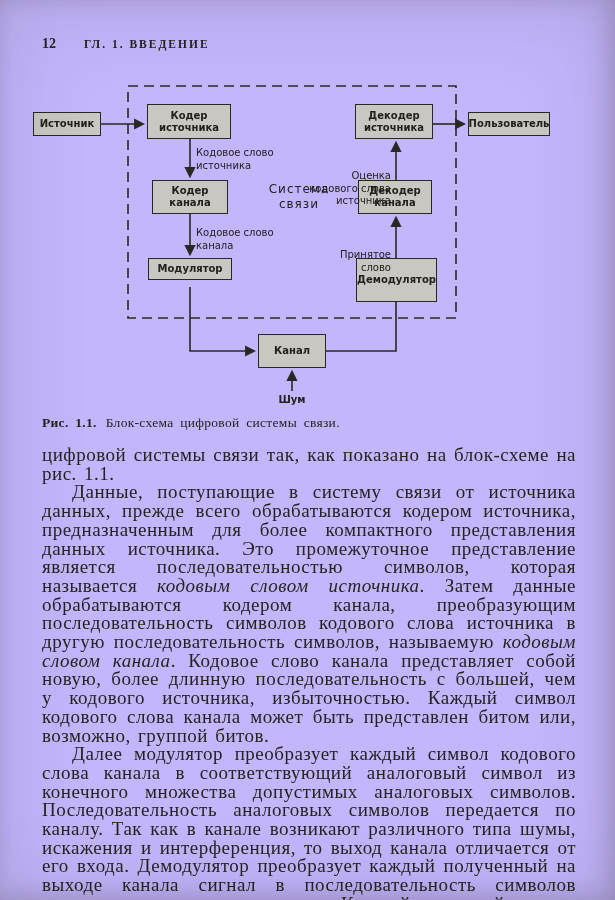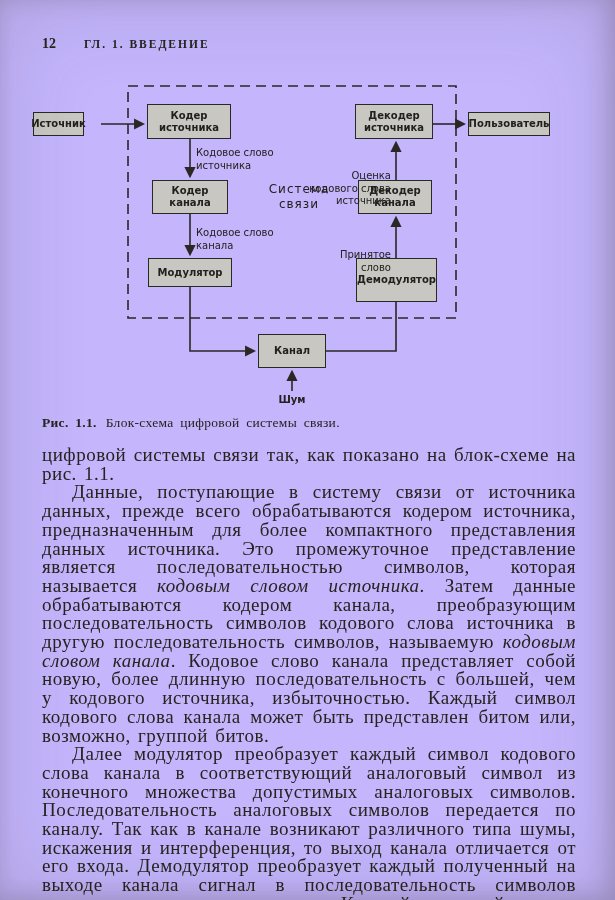--- a/index.html
+++ b/index.html
@@ -70,26 +70,26 @@
         <line x1="190" y1="214" x2="190" y2="254" marker-end="url(#arr)"></line>
         <polyline points="190,287 190,351 254,351" marker-end="url(#arr)"></polyline>
         <line x1="292" y1="391" x2="292" y2="372" marker-end="url(#arr)"></line>
         <polyline points="326,351 396,351 396,291" marker-end="url(#arr)"></polyline>
         <line x1="396" y1="258" x2="396" y2="218" marker-end="url(#arr)"></line>
         <line x1="396" y1="180" x2="396" y2="143" marker-end="url(#arr)"></line>
         <line x1="433" y1="124" x2="464" y2="124" marker-end="url(#arr)"></line>
       </g>
     </svg>
 
-    <div class="fbox" style="left:33px;top:112px;width:51px;height:24px">Источник</div>
+    <div class="fbox" style="left:33px;top:112px;width:68px;height:24px">Источник</div>
     <div class="fbox" style="left:147px;top:104px;width:84px;height:35px">Кодер
 источника</div>
     <div class="fbox" style="left:152px;top:180px;width:76px;height:34px">Кодер
 канала</div>
-    <div class="fbox" style="left:148px;top:258px;width:84px;height:29px">Модулятор</div>
+    <div class="fbox" style="left:148px;top:258px;width:84px;height:22px">Модулятор</div>
     <div class="fbox" style="left:258px;top:334px;width:68px;height:34px">Канал</div>
     <div class="fbox" style="left:356px;top:258px;width:81px;height:44px">Демодулятор</div>
     <div class="fbox" style="left:358px;top:180px;width:74px;height:34px">Декодер
 канала</div>
     <div class="fbox" style="left:355px;top:104px;width:78px;height:35px">Декодер
 источника</div>
     <div class="fbox" style="left:468px;top:112px;width:82px;height:24px">Пользователь</div>
 
     <div class="flabel" style="left:196px;top:147px">Кодовое слово
 источника</div>

